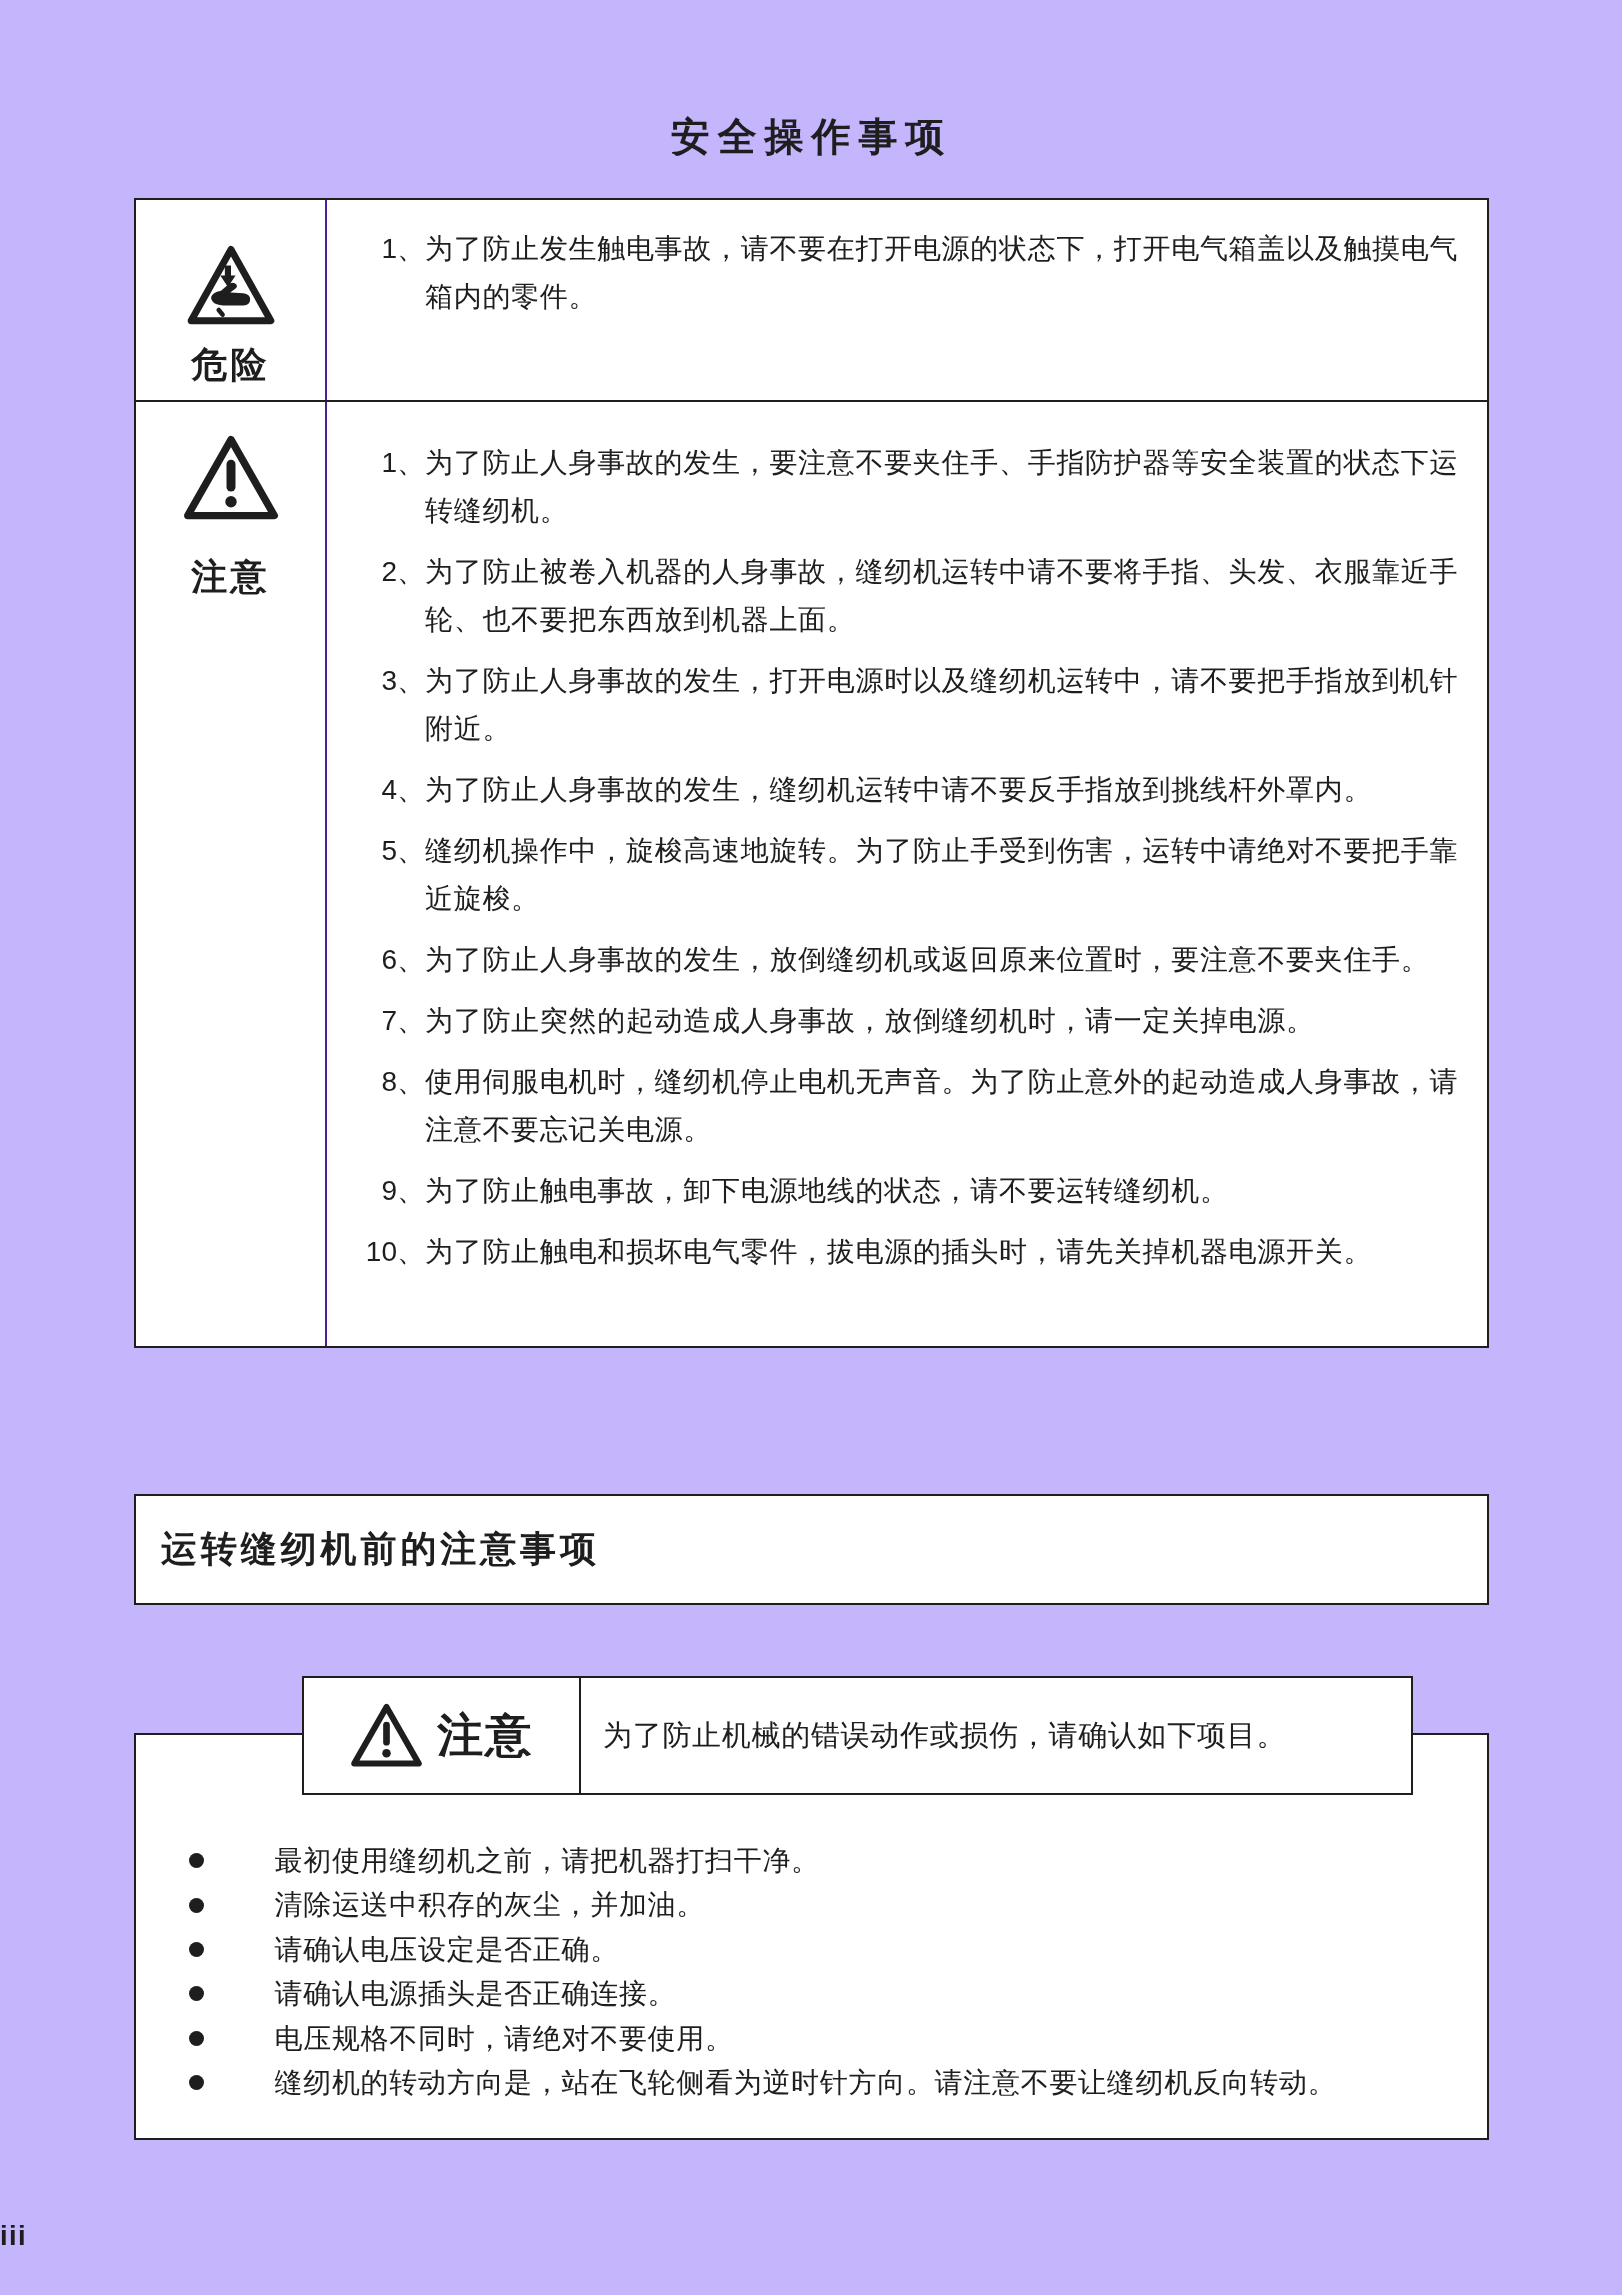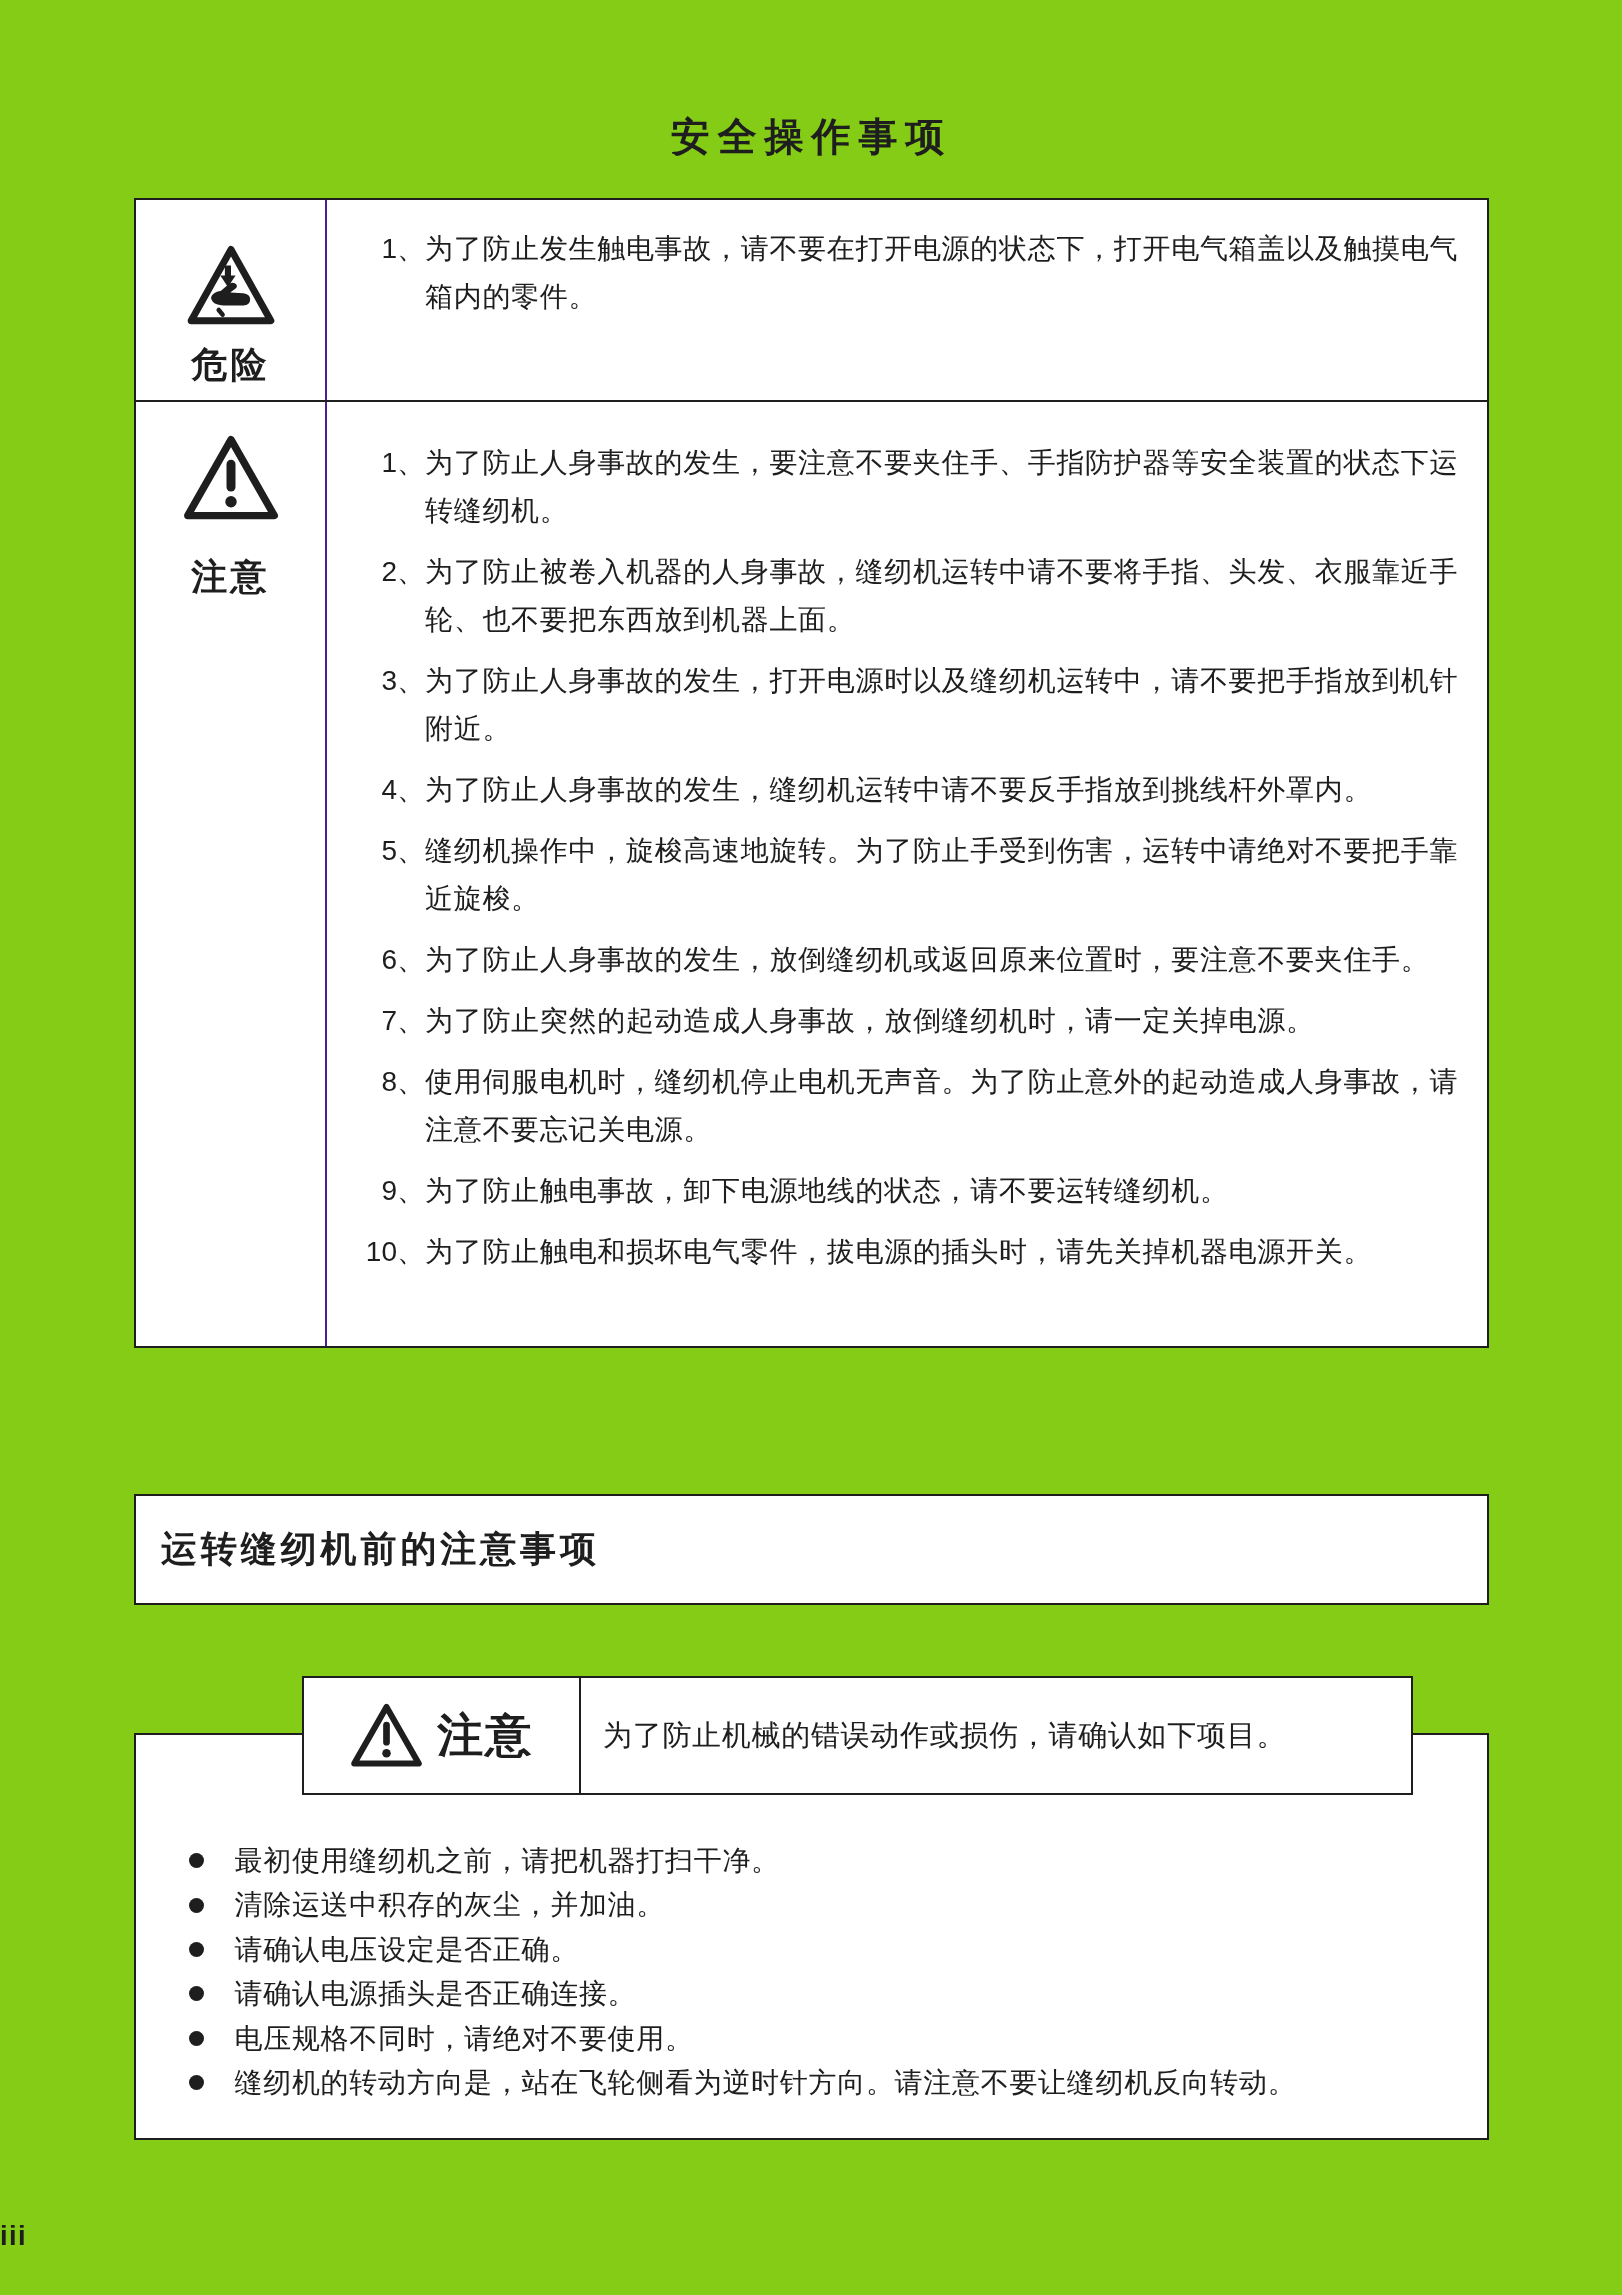--- a/index.html
+++ b/index.html
@@ -1,20 +1,20 @@
 <!DOCTYPE html>
 <html style="font-size:10.5px"><head>
 <meta charset="utf-8">
 <style>
   html,body{margin:0;padding:0;background:#9a9a9a;}
   .page{
     position:relative;
     width:1623px;height:2295px;
     margin:0 auto;
-    background:#84cc16;
+    background:#c4b5fd;
     color:#1e1e1e;
     font-family:"Liberation Sans", sans-serif;
     overflow:hidden;
   }
   .doc-title{
     position:absolute;top:110px;left:0;width:100%;
     text-align:center;
     font-size:39px;font-weight:bold;letter-spacing:7.9px;
   }
 
@@ -53,21 +53,21 @@
     padding-left:25px;
     font-size:36px;font-weight:bold;letter-spacing:3.9px;
     background:#fff;
   }
   .bullets-box{
     position:absolute;left:134px;top:1733px;width:1355px;height:407px;
     border:2px solid #1e1e1e;box-sizing:border-box;
     background:#fff;
   }
   .bullets{padding:111px 26px 0 46px;}
-  .bullet-row{display:flex;align-items:flex-start;margin-bottom:14.4px;font-size:28px;line-height:30px;}
+  .bullet-row{display:flex;align-items:flex-start;margin-bottom:14.4px;font-size:28px;line-height:30px;gap:40px;}
   .bullet-marker{
     width:15px;height:15px;border-radius:50%;
     background:#1e1e1e;flex-shrink:0;
     margin:7.2px 31px 0 6.5px;
   }
   .bullet-text{flex:1;letter-spacing:0.7px;}
 
   .caution-banner{
     position:absolute;left:302px;top:1676px;width:1111px;height:119px;
     border:2.6px solid #1e1e1e;box-sizing:border-box;

